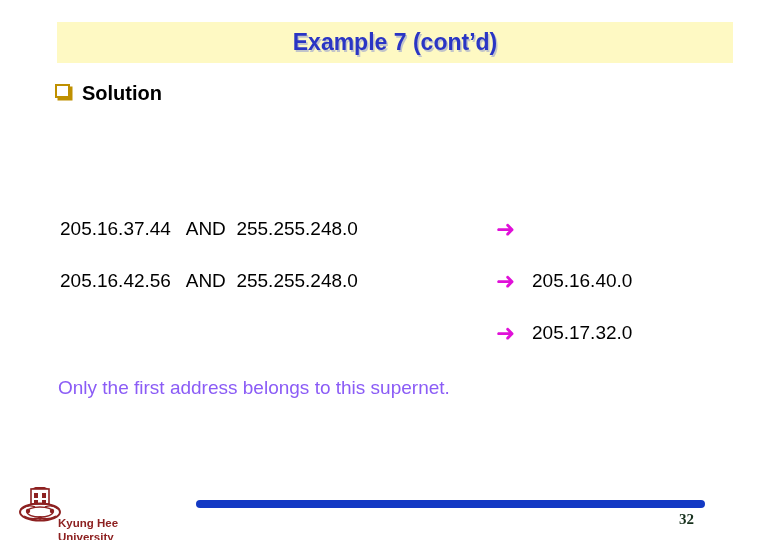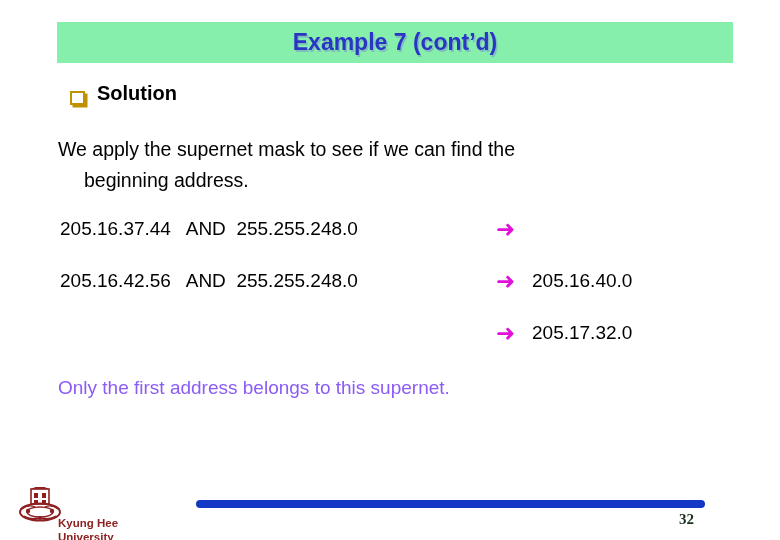--- a/index.html
+++ b/index.html
@@ -23,21 +23,21 @@
     background: #ffffff;
   }
 
   
   .title-banner {
     position: absolute;
     left: 57px;
     top: 22px;
     width: 676px;
     height: 41px;
-    background: #86efac;
+    background: #fef9c3;
   }
   .title-text {
     position: absolute;
     left: 0;
     top: 0;
     width: 676px;
     height: 41px;
     line-height: 41px;
     text-align: center;
     font-family: "Liberation Sans", sans-serif;
@@ -45,24 +45,24 @@
     font-weight: bold;
     color: #2a35c4;
     letter-spacing: 0px;
     text-shadow: 1.5px 1.5px 0 rgba(120, 130, 210, 0.45);
     white-space: nowrap;
   }
 
   
   .solution-row {
     position: absolute;
-    left: 70px;
+    left: 55px;
     top: 82px;
     display: flex;
-    align-items: flex-end;
+    align-items: flex-start;
   }
   .bullet-square {
     width: 15px;
     height: 14px;
     box-sizing: border-box;
     border: 2.5px solid #bf9000;
     background: #ffffff;
     box-shadow: 2.5px 2.5px 0 0 #bf9000;
     margin-right: 12px;
     margin-top: 2px;
@@ -190,24 +190,20 @@
 
   <div class="title-banner">
     <div class="title-text">Example 7 (cont’d)</div>
   </div>
 
   <div class="solution-row">
     <span class="bullet-square"></span>
     <span class="solution-label">Solution</span>
   </div>
 
-  <div class="body-paragraph">
-    <div>We apply the supernet mask to see if we can find the</div>
-    <div class="body-line-2">beginning address.</div>
-  </div>
 
   <div class="calc-rows">
 
     <div class="calc-row">
       <span class="calc-left">205.16.37.44   AND  255.255.248.0</span>
       <span class="calc-arrow">➜</span>
     </div>
 
     <div class="calc-row">
       <span class="calc-left">205.16.42.56   AND  255.255.248.0</span>

